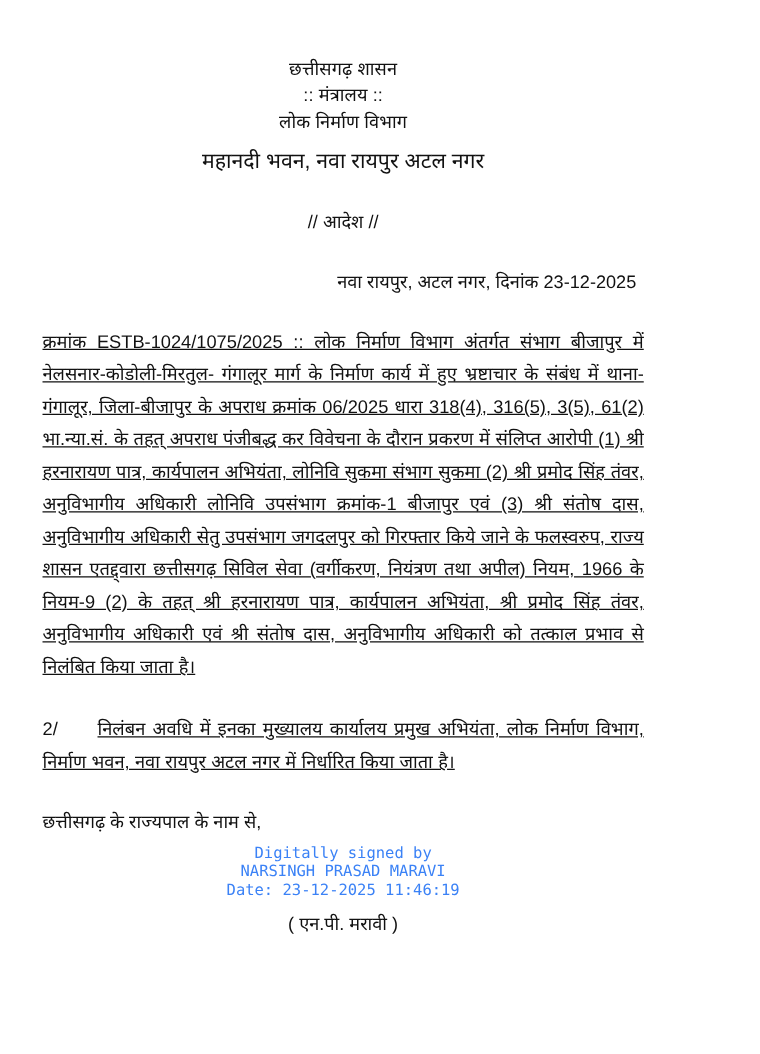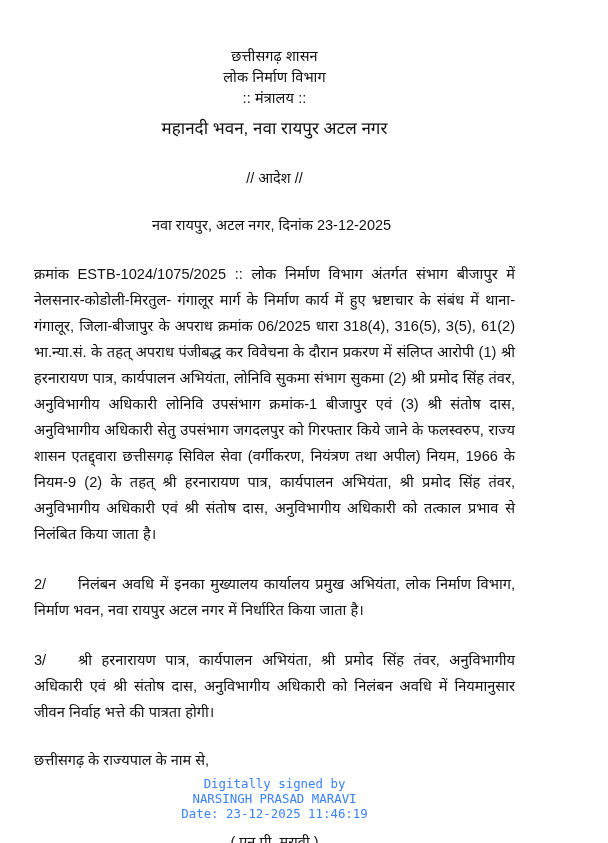--- a/index.html
+++ b/index.html
@@ -36,32 +36,33 @@
     line-height: 21px;
     margin-top: 9px;
   }
   .order-word {
     font-size: 14.5px;
     margin-top: 29px;
     line-height: 20px;
     text-align: center;
   }
   .place-date {
-    text-align: center;
+    text-align: right;
     font-size: 14.5px;
     margin-top: 26px;
     padding-right: 6px;
   }
   .body-para {
     font-size: 14.6px;
     line-height: 26px;
     text-align: justify;
     text-justify: inter-word;
     margin-top: 24px;
     word-spacing: 0.2px;
+    text-decoration: underline;
   }
   .body-para.first {
     margin-top: 27px;
   }
   .numbered {
   }
   .num-label {
     display: inline-block;
     min-width: 44px;
   }
@@ -87,38 +88,35 @@
   }
 </style>
 </head>
 <body>
 
 <div class="page">
   <div class="inner">
 
     <div class="hdr-block center">
       <div class="hdr-line">छत्तीसगढ़ शासन</div>
+      <div class="hdr-line">:: मंत्रालय ::</div>
       <div class="hdr-line">लोक निर्माण विभाग</div>
-      <div class="hdr-line">:: मंत्रालय ::</div>
       <div class="hdr-addr">महानदी भवन, नवा रायपुर अटल नगर</div>
     </div>
 
     <div class="order-word center">// आदेश //</div>
 
     <div class="place-date">नवा रायपुर, अटल नगर, दिनांक 23-12-2025</div>
 
     <div class="body-para first">क्रमांक ESTB-1024/1075/2025 :: लोक निर्माण विभाग अंतर्गत संभाग बीजापुर में नेलसनार-कोडोली-मिरतुल- गंगालूर मार्ग के निर्माण कार्य में हुए भ्रष्टाचार के संबंध में थाना-गंगालूर, जिला-बीजापुर के अपराध क्रमांक 06/2025 धारा 318(4), 316(5), 3(5), 61(2) भा.न्या.सं. के तहत् अपराध पंजीबद्ध कर विवेचना के दौरान प्रकरण में संलिप्त आरोपी (1) श्री हरनारायण पात्र, कार्यपालन अभियंता, लोनिवि सुकमा संभाग सुकमा (2) श्री प्रमोद सिंह तंवर, अनुविभागीय अधिकारी लोनिवि उपसंभाग क्रमांक-1 बीजापुर एवं (3) श्री संतोष दास, अनुविभागीय अधिकारी सेतु उपसंभाग जगदलपुर को गिरफ्तार किये जाने के फलस्वरुप, राज्य शासन एतद्द्वारा छत्तीसगढ़ सिविल सेवा (वर्गीकरण, नियंत्रण तथा अपील) नियम, 1966 के नियम-9 (2) के तहत् श्री हरनारायण पात्र, कार्यपालन अभियंता, श्री प्रमोद सिंह तंवर, अनुविभागीय अधिकारी एवं श्री संतोष दास, अनुविभागीय अधिकारी को तत्काल प्रभाव से निलंबित किया जाता है।</div>
 
     <div class="body-para numbered">
       <span class="num-label">2/</span><span>निलंबन अवधि में इनका मुख्यालय कार्यालय प्रमुख अभियंता, लोक निर्माण विभाग, निर्माण भवन, नवा रायपुर अटल नगर में निर्धारित किया जाता है।</span>
     </div>
 
-    <div class="body-para numbered">
-      <span class="num-label">3/</span><span>श्री हरनारायण पात्र, कार्यपालन अभियंता, श्री प्रमोद सिंह तंवर, अनुविभागीय अधिकारी एवं श्री संतोष दास, अनुविभागीय अधिकारी को निलंबन अवधि में नियमानुसार जीवन निर्वाह भत्ते की पात्रता होगी।</span>
-    </div>
 
     <div class="sign-block">
       <div>छत्तीसगढ़ के राज्यपाल के नाम से,</div>
     </div>
 
     <div class="digital-sign">
       <div>Digitally signed by</div>
       <div>NARSINGH PRASAD MARAVI</div>
       <div>Date: 23-12-2025 11:46:19</div>
     </div>

